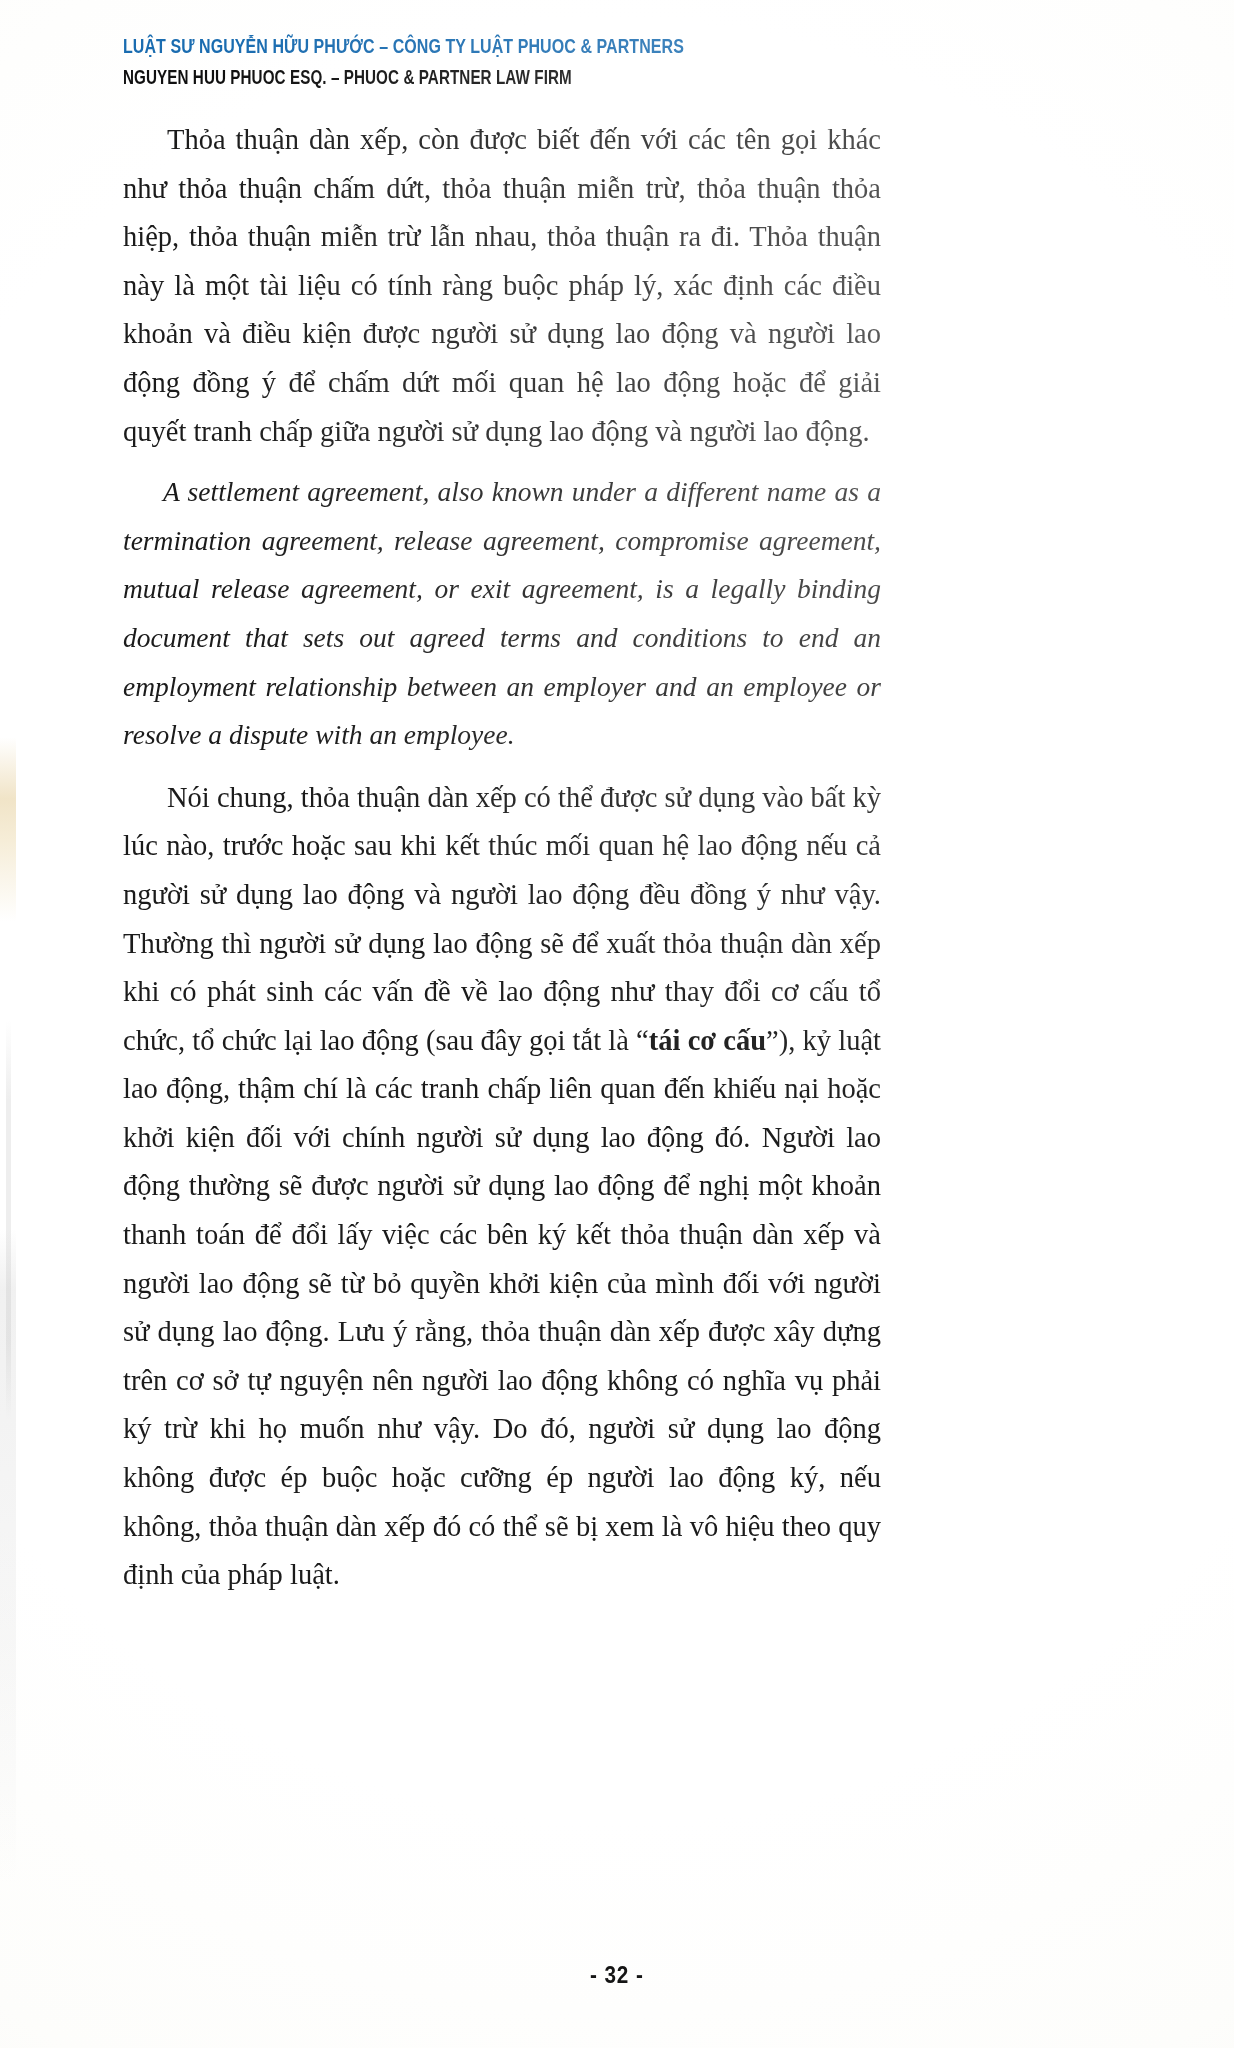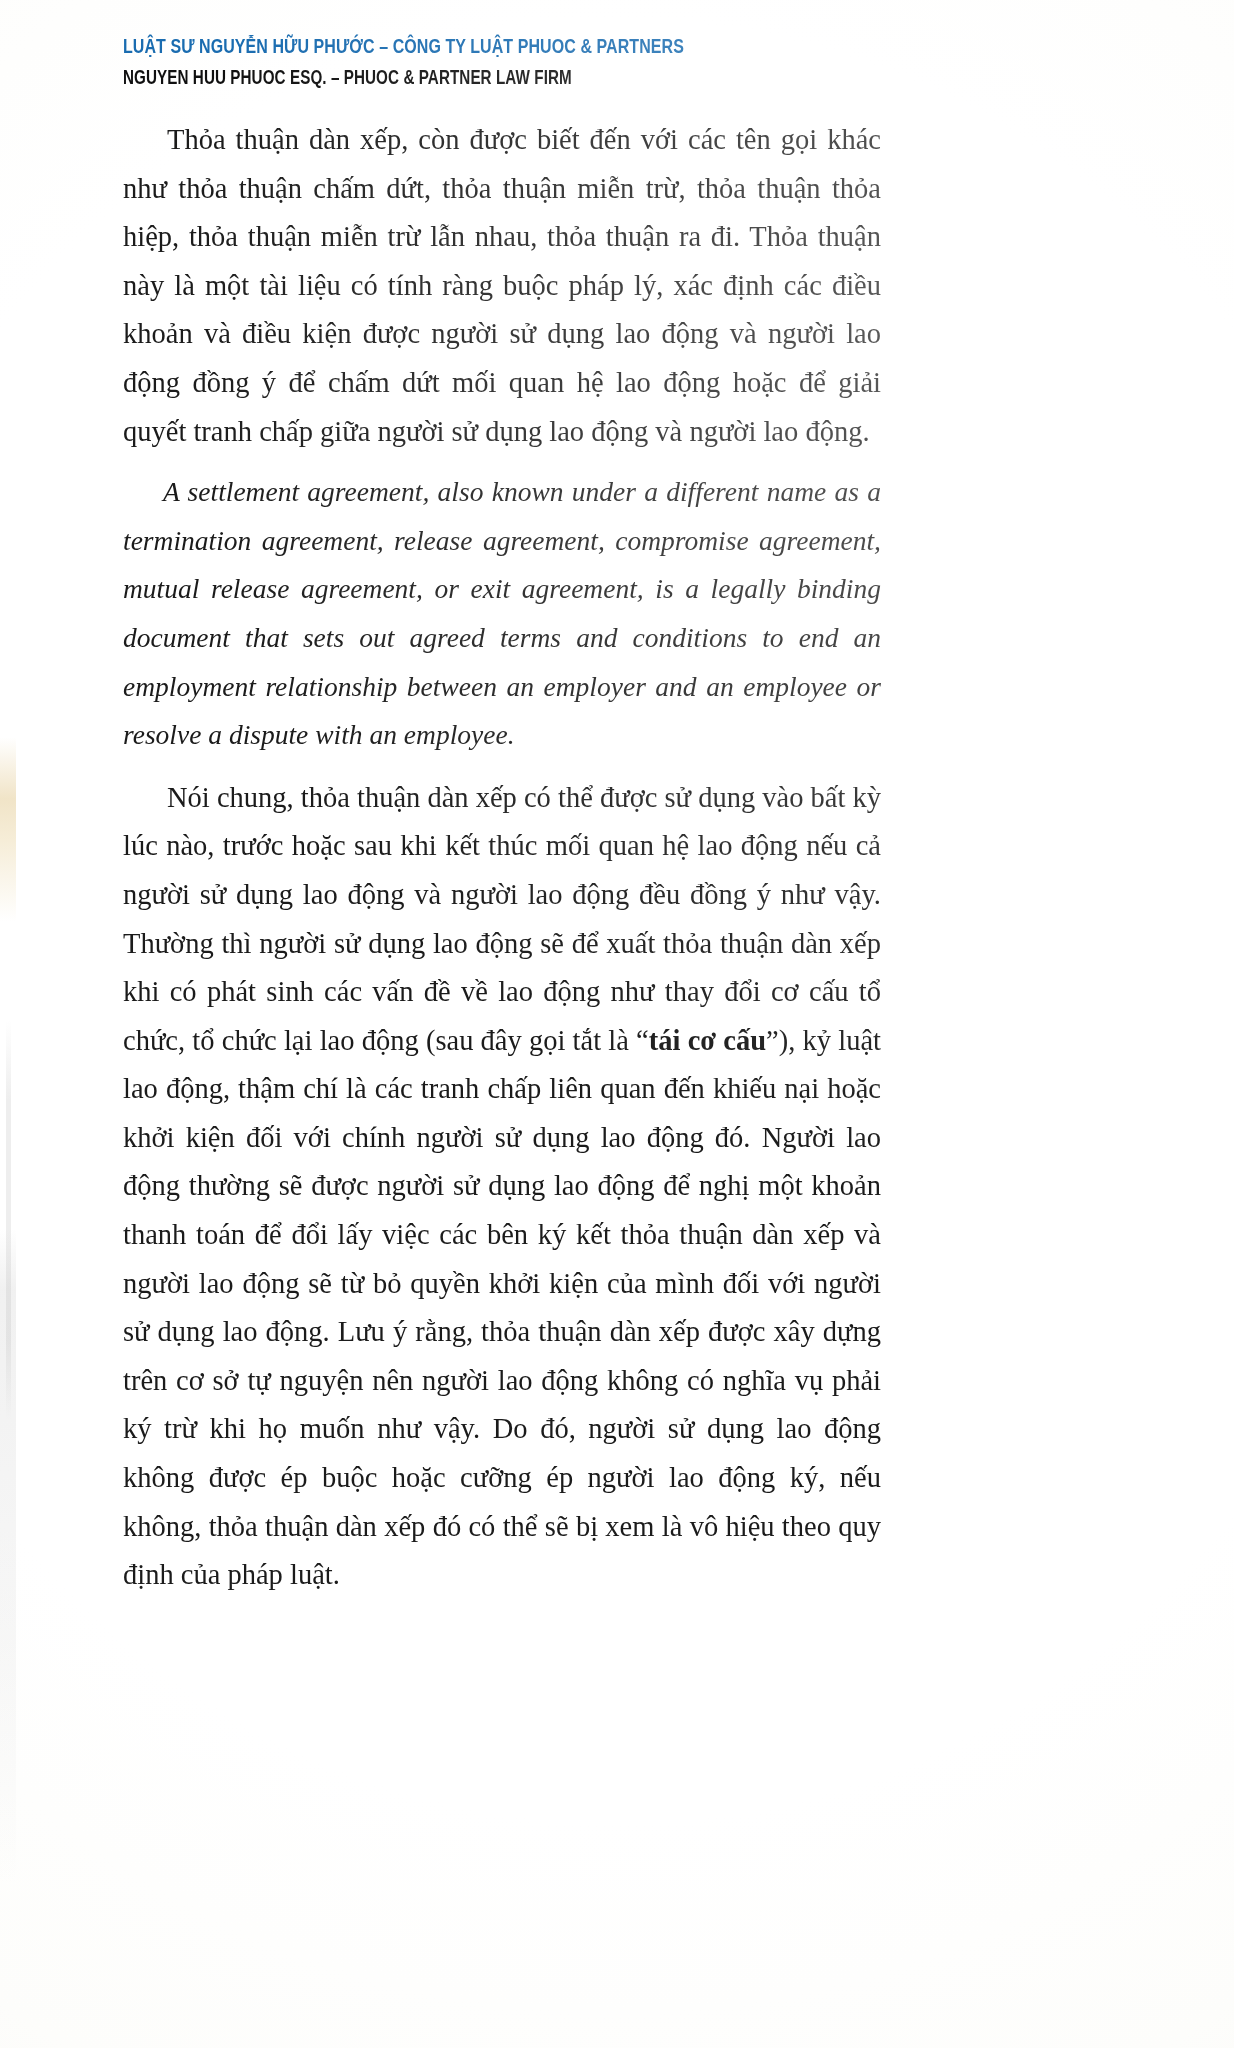--- a/index.html
+++ b/index.html
@@ -159,14 +159,17 @@
     <p class="para">Thỏa thuận dàn xếp, còn được biết đến với các tên gọi khác như thỏa thuận chấm dứt, thỏa thuận miễn trừ, thỏa thuận thỏa hiệp, thỏa thuận miễn trừ lẫn nhau, thỏa thuận ra đi. Thỏa thuận này là một tài liệu có tính ràng buộc pháp lý, xác định các điều khoản và điều kiện được người sử dụng lao động và người lao động đồng ý để chấm dứt mối quan hệ lao động hoặc để giải quyết tranh chấp giữa người sử dụng lao động và người lao động.</p>
 
     <p class="para para-en">A settlement agreement, also known under a different name as a termination agreement, release agreement, compromise agreement, mutual release agreement, or exit agreement, is a legally binding document that sets out agreed terms and conditions to end an employment relationship between an employer and an employee or resolve a dispute with an employee.</p>
 
     <p class="para"><span>Nói chung, thỏa thuận dàn xếp có thể được sử dụng vào bất kỳ lúc nào, trước hoặc sau khi kết thúc mối quan hệ lao động nếu cả người sử dụng lao động và người lao động đều đồng ý như vậy. Thường thì người sử dụng lao động sẽ để xuất thỏa thuận dàn xếp khi có phát sinh các vấn đề về lao động như thay đổi cơ cấu tổ chức, tổ chức lại lao động (sau đây gọi tắt là “</span><b class="term">tái cơ cấu</b><span>”), kỷ luật lao động, thậm chí là các tranh chấp liên quan đến khiếu nại hoặc khởi kiện đối với chính người sử dụng lao động đó. Người lao động thường sẽ được người sử dụng lao động để nghị một khoản thanh toán để đổi lấy việc các bên ký kết thỏa thuận dàn xếp và người lao động sẽ từ bỏ quyền khởi kiện của mình đối với người sử dụng lao động. Lưu ý rằng, thỏa thuận dàn xếp được xây dựng trên cơ sở tự nguyện nên người lao động không có nghĩa vụ phải ký trừ khi họ muốn như vậy. Do đó, người sử dụng lao động không được ép buộc hoặc cưỡng ép người lao động ký, nếu không, thỏa thuận dàn xếp đó có thể sẽ bị xem là vô hiệu theo quy định của pháp luật.</span></p>
 
   </div>
 
   <div id="ink-soft"></div>
 
+  <div id="footer">
+    <span id="page-number">- 32 -</span>
+  </div>
 
 </div>
 
 </body></html>

